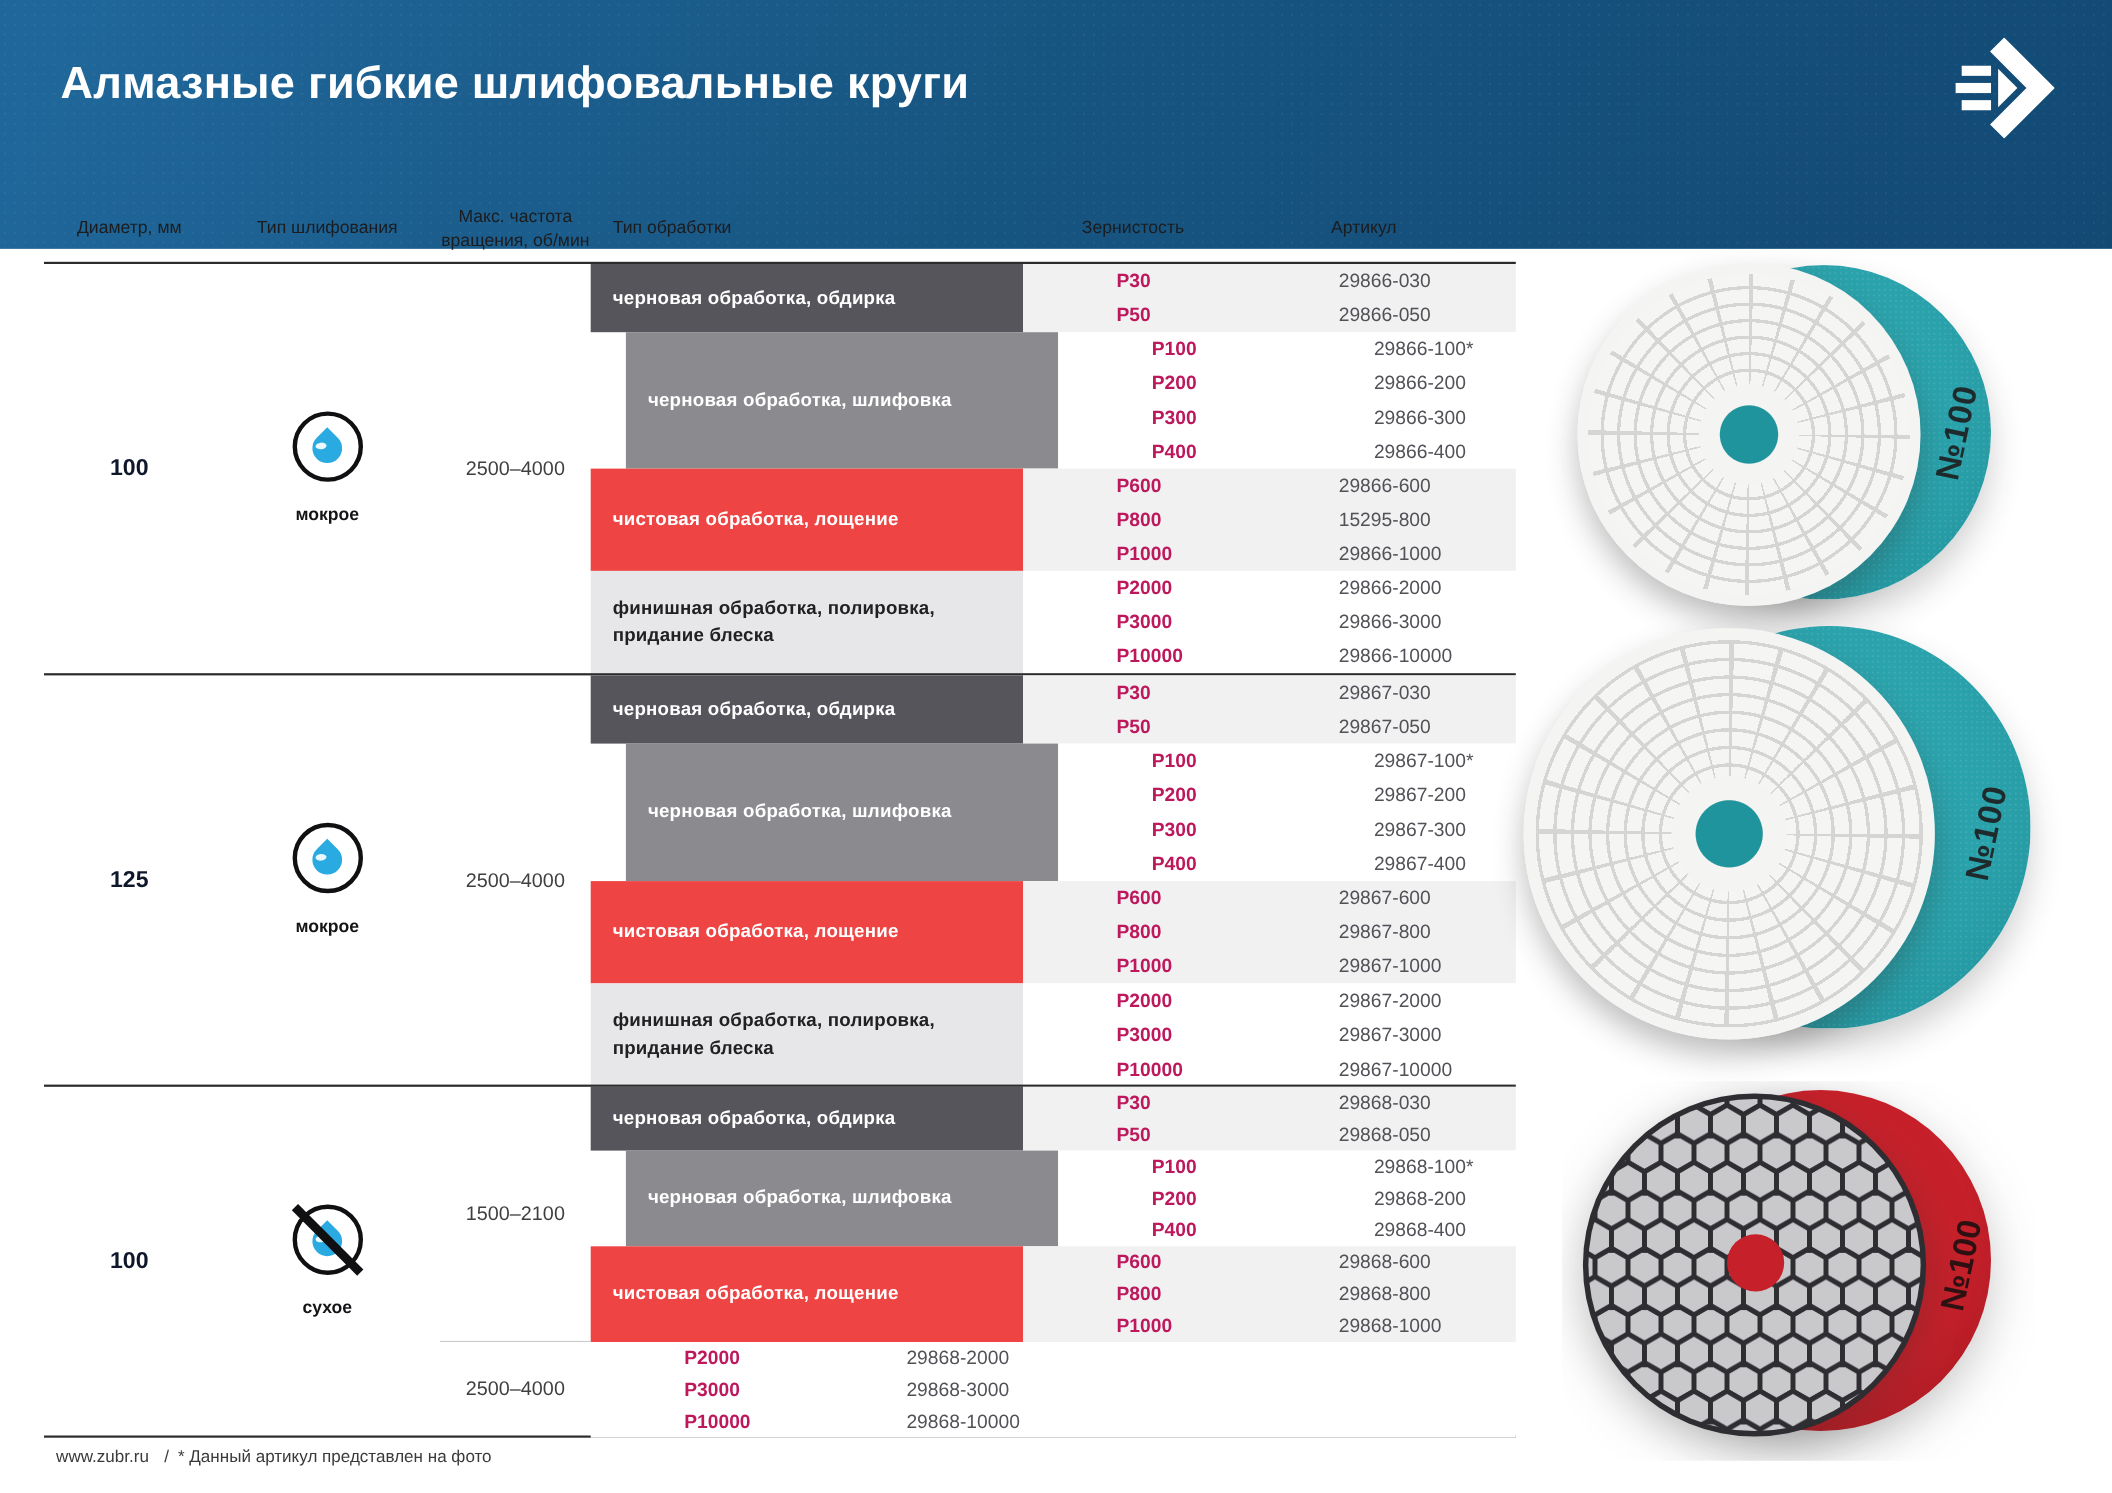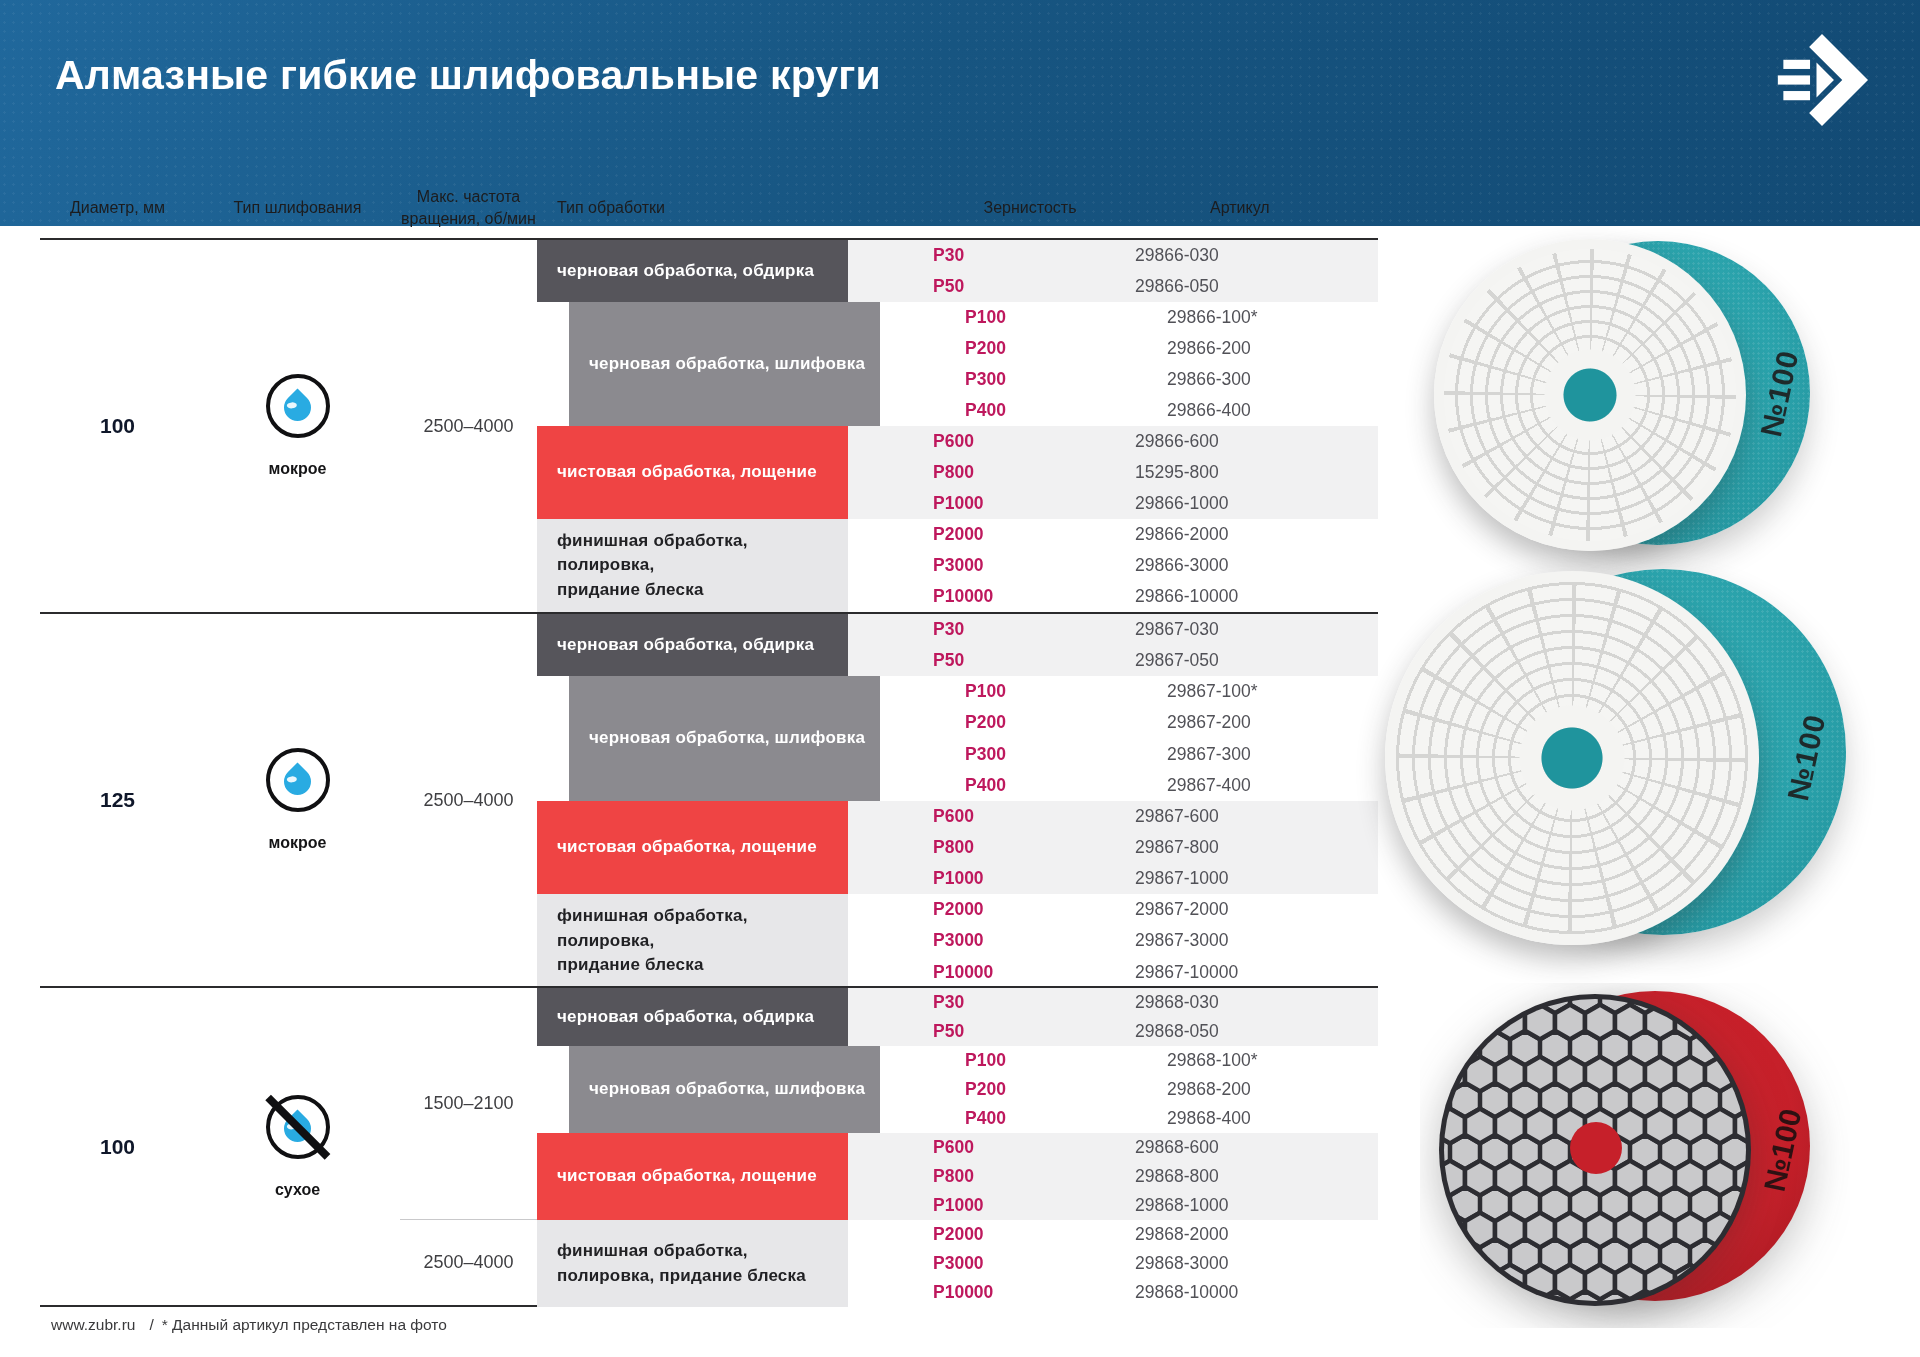--- a/index.html
+++ b/index.html
@@ -47,21 +47,21 @@
   .drop { position:relative; width:27px; height:27px; background:#29abe2; border-radius:0 50% 50% 50%;
     transform:rotate(45deg); margin-top:3px; }
   .drop::after { content:""; position:absolute; left:5px; top:11px; width:6px; height:10px; background:#fff;
     border-radius:50%; transform:rotate(40deg); opacity:.9; }
   .slash { position:absolute; left:50%; top:50%; width:84px; height:7.5px; background:#101012;
     transform:translate(-50%,-50%) rotate(45deg); }
   .grind-label { margin-top:22px; font-size:16px; font-weight:bold; color:#141416; }
 
   .bands { margin-left:497px; display:flex; flex-direction:column; }
   .band { display:flex; }
-  .band-label { width:311px; display:flex; flex-direction:column; justify-content:center; padding-left:20px;
+  .band-label { width:393px; display:flex; flex-direction:column; justify-content:center; padding-left:20px;
     font-size:17px; font-weight:bold; letter-spacing:.2px; line-height:1.45; }
   .b-dark  .band-label { background:#56555b; color:#fff; }
   .b-med   .band-label { background:#8b8a8f; color:#fff;margin-left:32px; }
   .b-light .band-label { background:#ef4444; color:#fff; }
   .b-xlight .band-label { background:#e7e7e9; color:#212124; }
   .rows { flex:1; display:flex; flex-direction:column; }
   .bg-gray { background:#f1f1f2; }
   .bg-white { background:#fff; }
   .row { flex:1; display:flex; align-items:center; }
   .grit { width:200px; padding-left:85px; font-size:17.5px; font-weight:bold; color:#be185d; }
@@ -369,24 +369,20 @@
                 <span class="grit">P800</span>
                 <span class="sku">29868-800</span>
               </div>
             <div class="row">
                 <span class="grit">P1000</span>
                 <span class="sku">29868-1000</span>
               </div>
           </div>
         </div>
         <div class="band b-xlight" style="height:87px">
-          <div class="band-label">
-            <span>финишная обработка,</span>
-            <span>полировка, придание блеска</span>
-          </div>
           <div class="rows bg-white">
             <div class="row">
                 <span class="grit">P2000</span>
                 <span class="sku">29868-2000</span>
               </div>
             <div class="row">
                 <span class="grit">P3000</span>
                 <span class="sku">29868-3000</span>
               </div>
             <div class="row">

